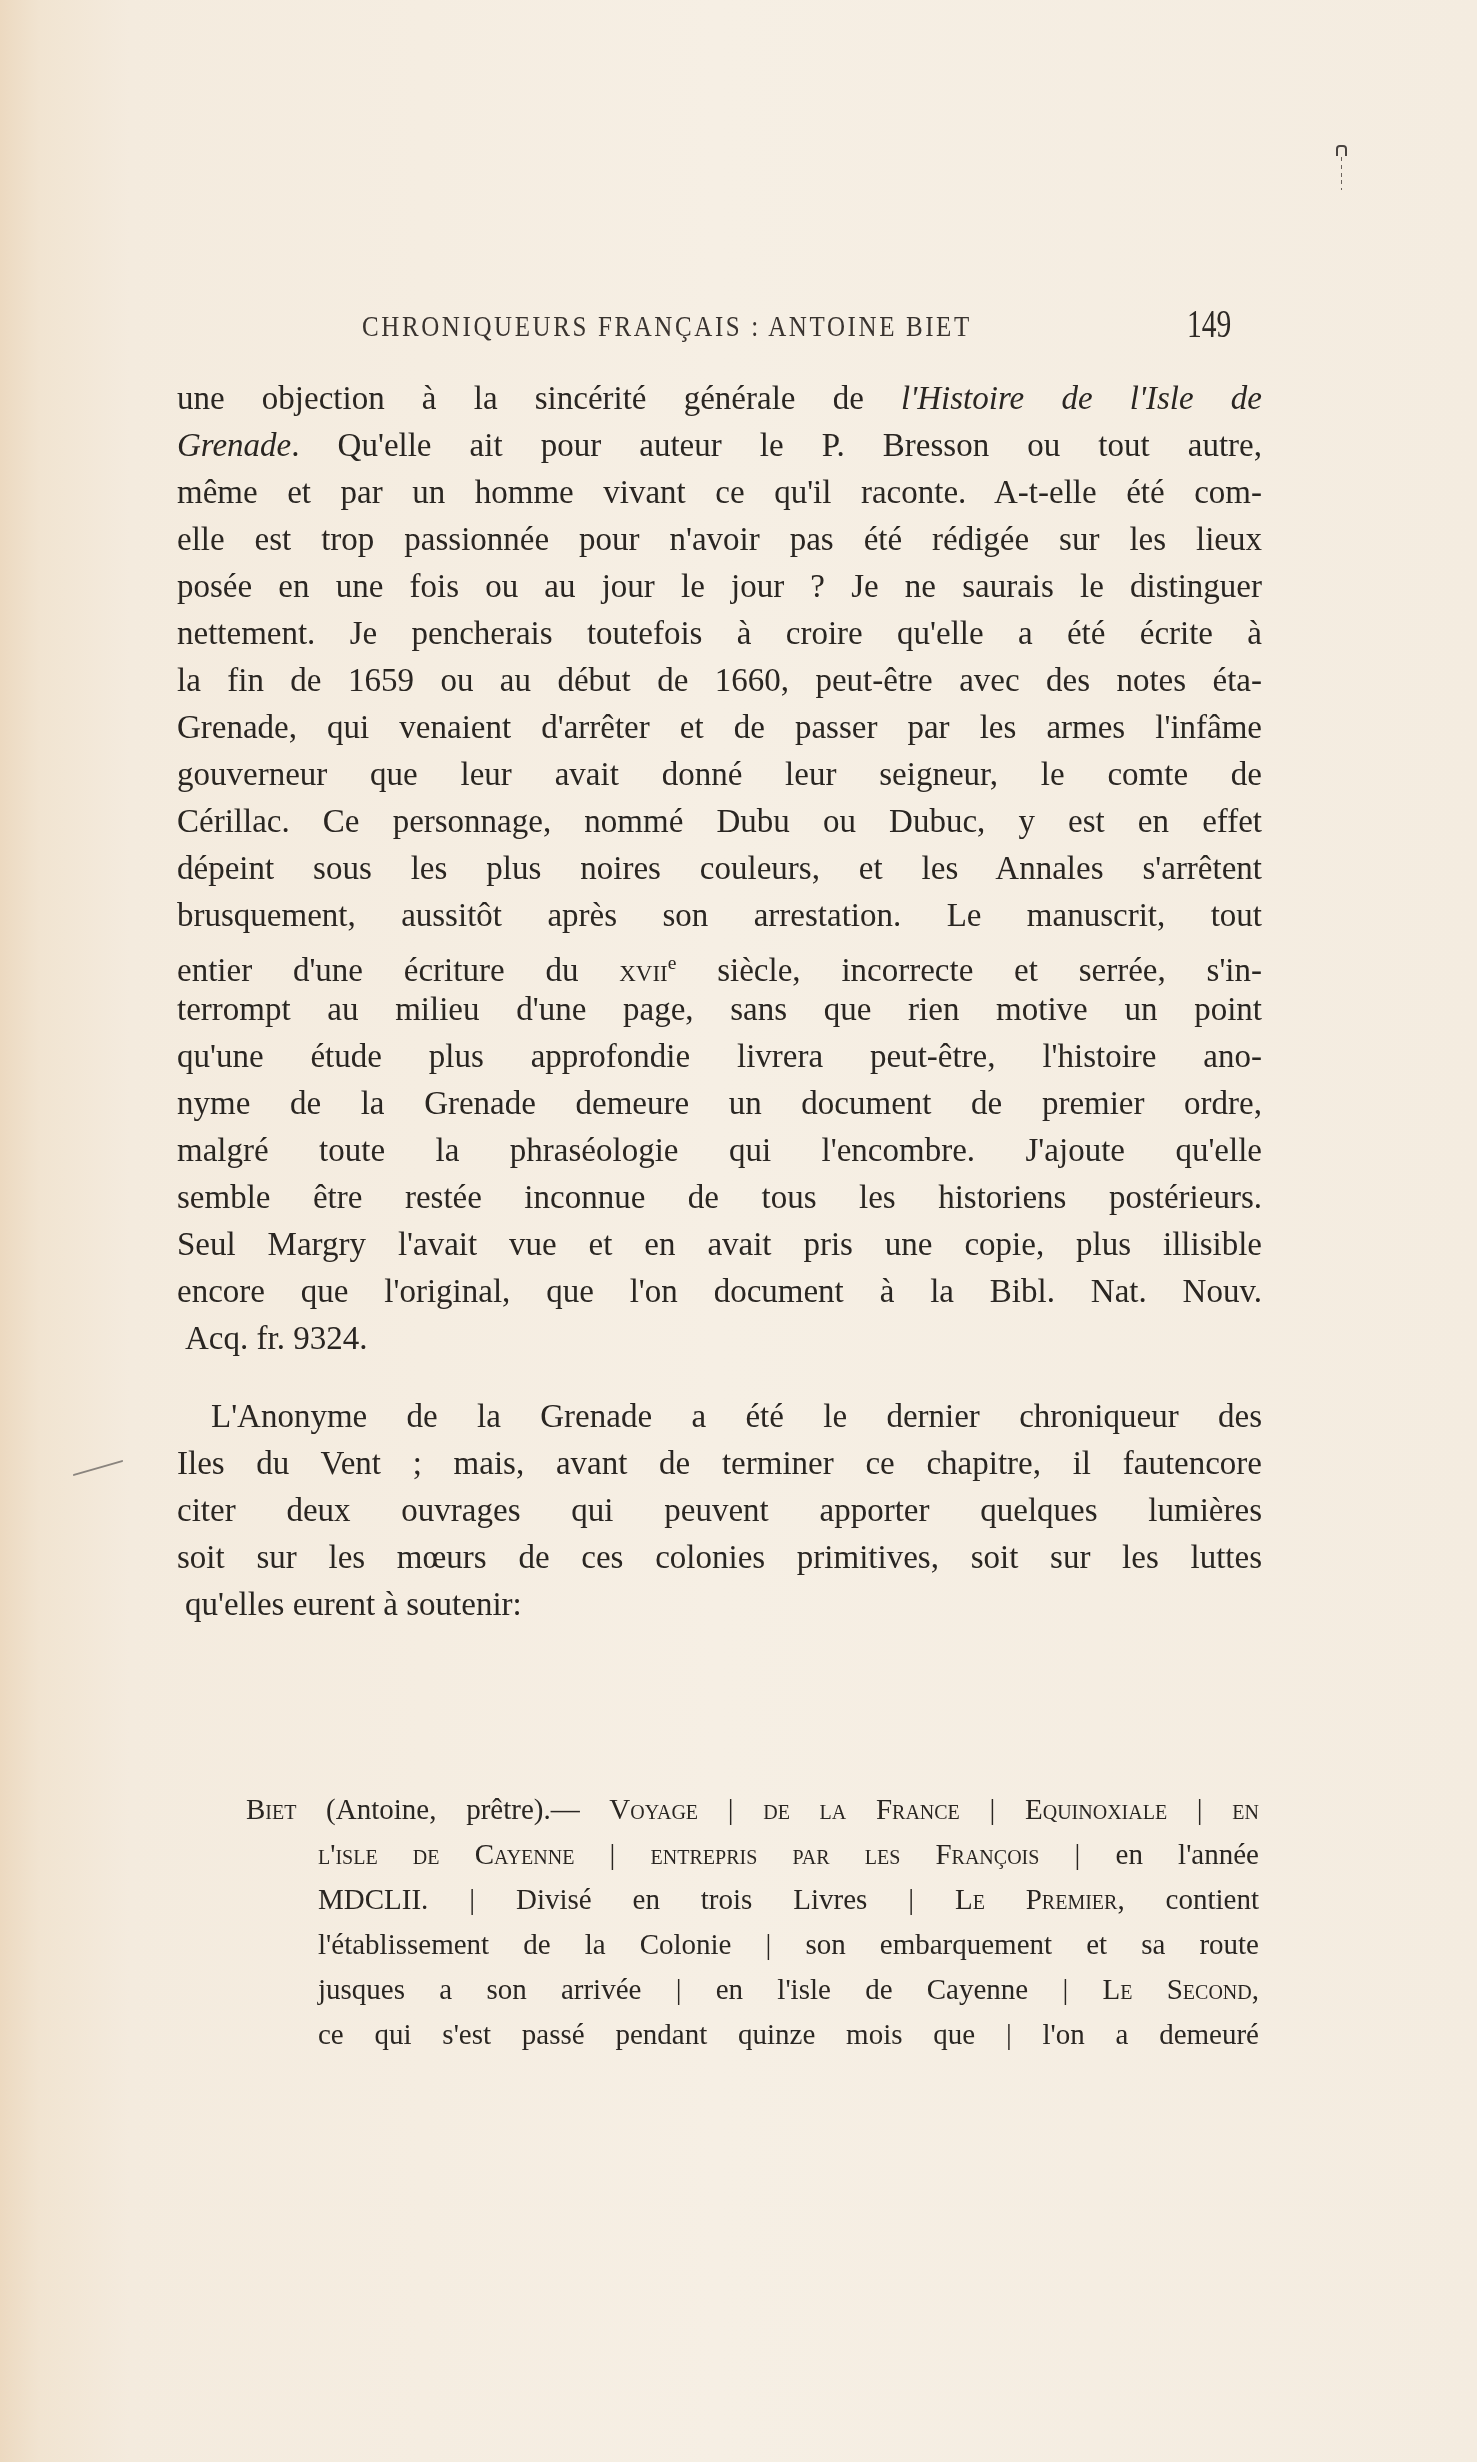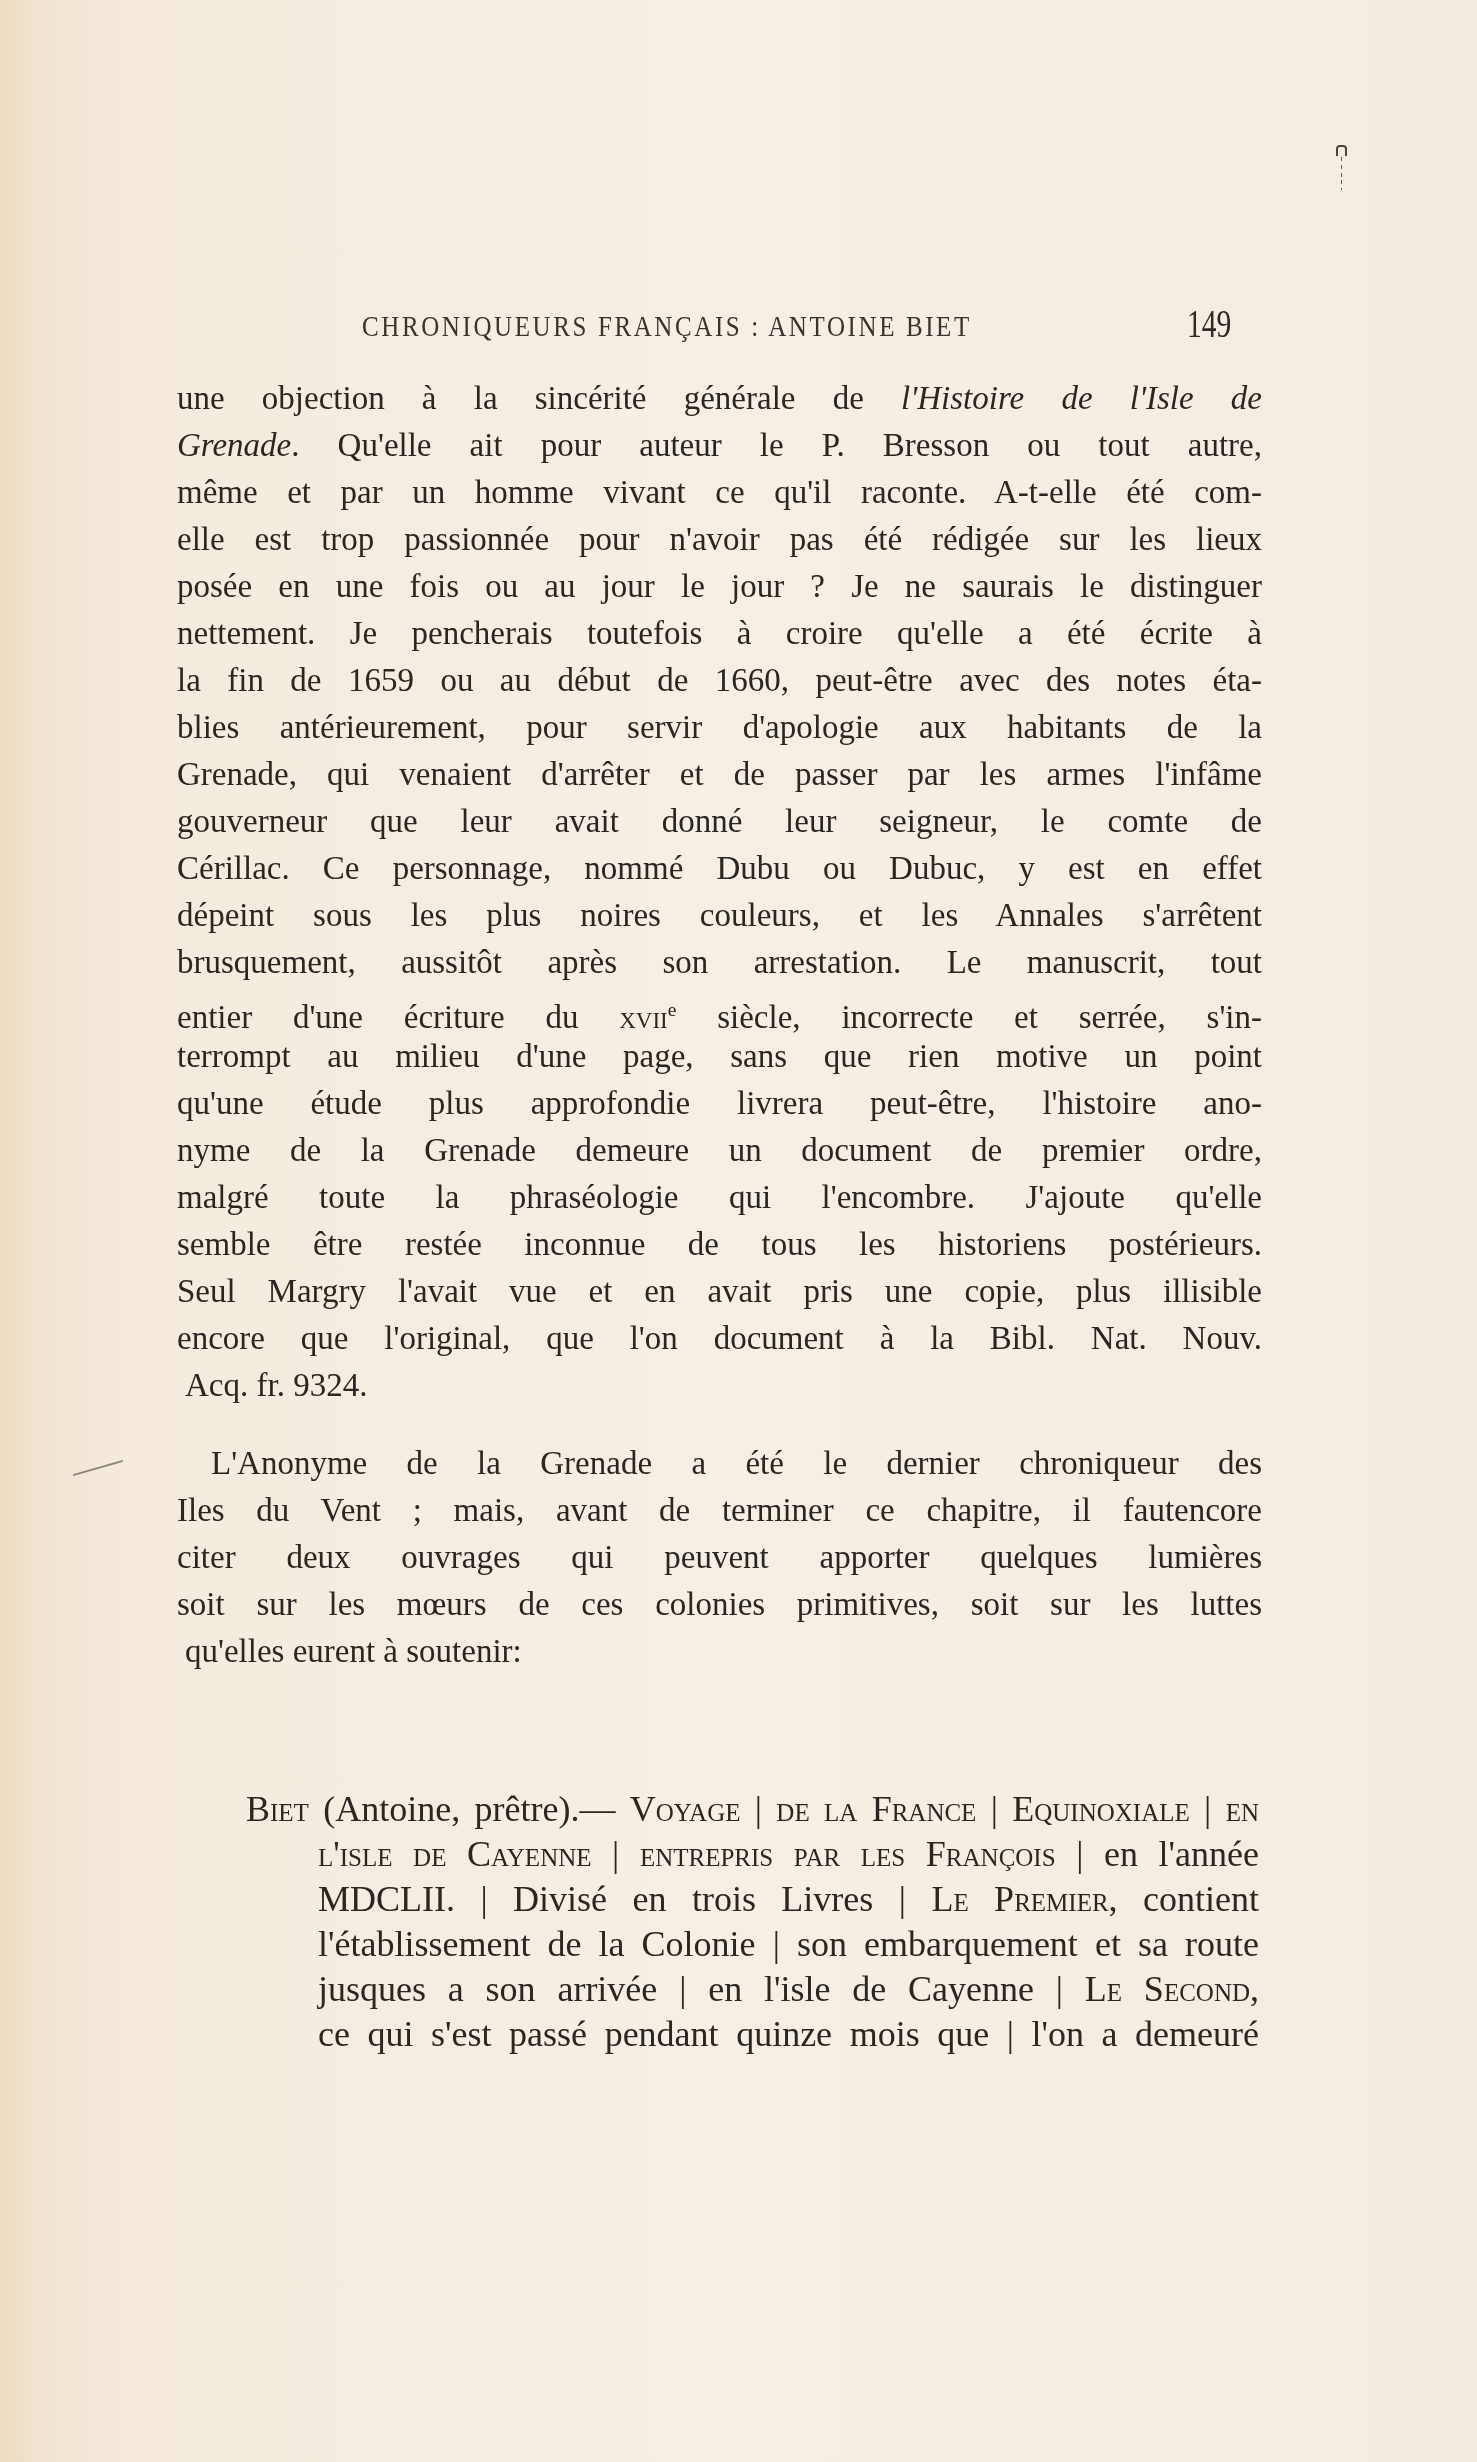--- a/index.html
+++ b/index.html
@@ -103,21 +103,21 @@
     }
     em { font-style: italic; }
     sup.small { font-size: 19.5px; vertical-align: 11.7px; }
     .sc { font-variant: small-caps; }
     .biblio {
       position: absolute;
       left: 246px;
       top: 1787px;
       width: 1013px;
       font-family: "Liberation Serif", serif;
-      font-size: 36px;
+      font-size: 29px;
       line-height: 45px;
       color: #2a2622;
     }
     .biblio .line { height: 45px; }
     .biblio .hang { padding-left: 72px; }
     .smallcaps {
       font-variant: small-caps;
     }
   </style>
 </head>
@@ -138,21 +138,20 @@
   <div class="text-block">
 
     <div>
       <span class="line"><span>une objection à la sincérité générale de </span><em>l'Histoire de l'Isle de</em></span>
       <span class="line"><em>Grenade</em><span>. Qu'elle ait pour auteur le P. Bresson ou tout autre,</span></span>
       <span class="line">même et par un homme vivant ce qu'il raconte. A-t-elle été com-</span>
       <span class="line">elle est trop passionnée pour n'avoir pas été rédigée sur les lieux</span>
       <span class="line">posée en une fois ou au jour le jour ? Je ne saurais le distinguer</span>
       <span class="line">nettement. Je pencherais toutefois à croire qu'elle a été écrite à</span>
       <span class="line">la fin de 1659 ou au début de 1660, peut-être avec des notes éta-</span>
-      <span class="line">blies antérieurement, pour servir d'apologie aux habitants de la</span>
       <span class="line">Grenade, qui venaient d'arrêter et de passer par les armes l'infâme</span>
       <span class="line">gouverneur que leur avait donné leur seigneur, le comte de</span>
       <span class="line">Cérillac. Ce personnage, nommé Dubu ou Dubuc, y est en effet</span>
       <span class="line">dépeint sous les plus noires couleurs, et les Annales s'arrêtent</span>
       <span class="line">brusquement, aussitôt après son arrestation. Le manuscrit, tout</span>
       <span class="line"><span>entier d'une écriture du </span><span class="sc">xvii</span><sup class="small">e</sup><span> siècle, incorrecte et serrée, s'in-</span></span>
       <span class="line">terrompt au milieu d'une page, sans que rien motive un point</span>
       <span class="line">qu'une étude plus approfondie livrera peut-être, l'histoire ano-</span>
       <span class="line">nyme de la Grenade demeure un document de premier ordre,</span>
       <span class="line">malgré toute la phraséologie qui l'encombre. J'ajoute qu'elle</span>

